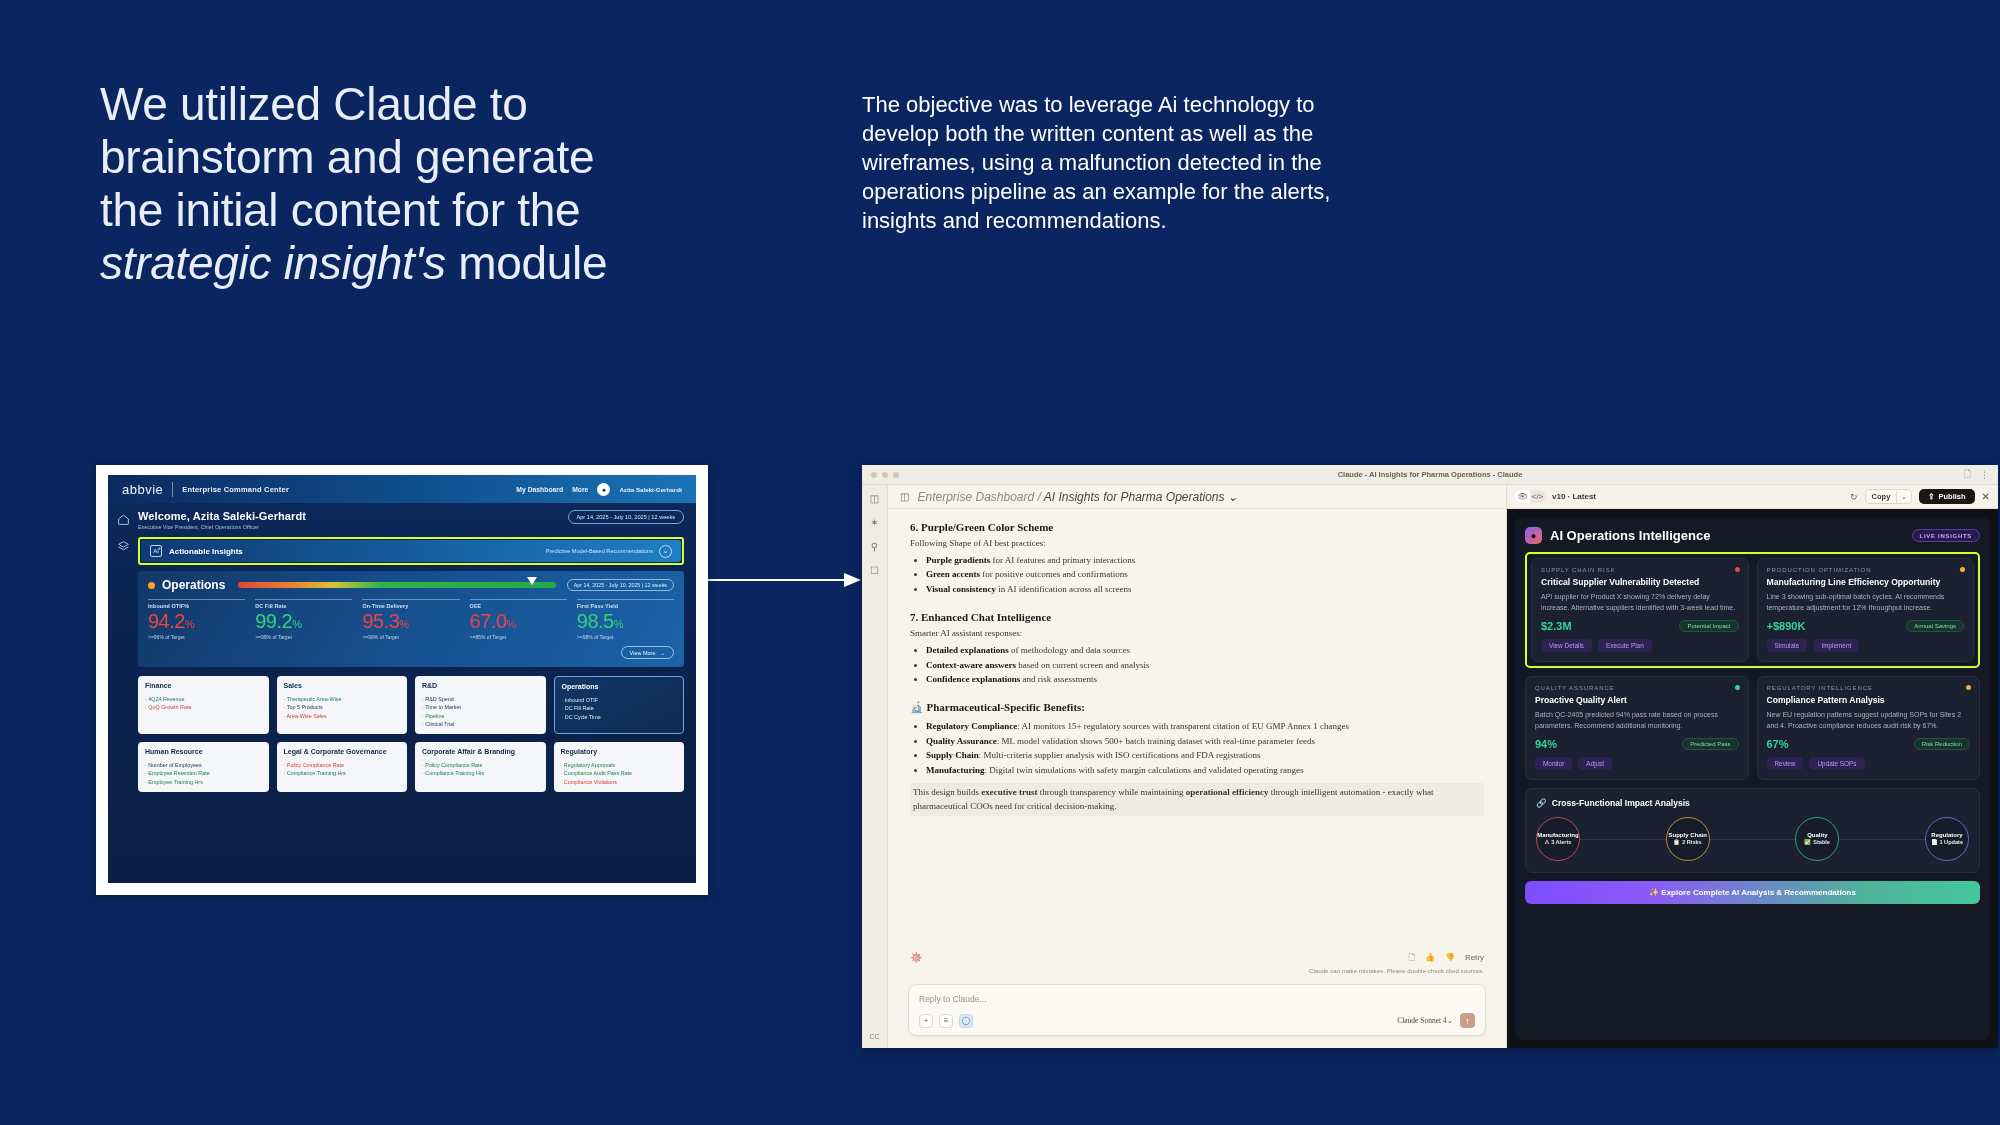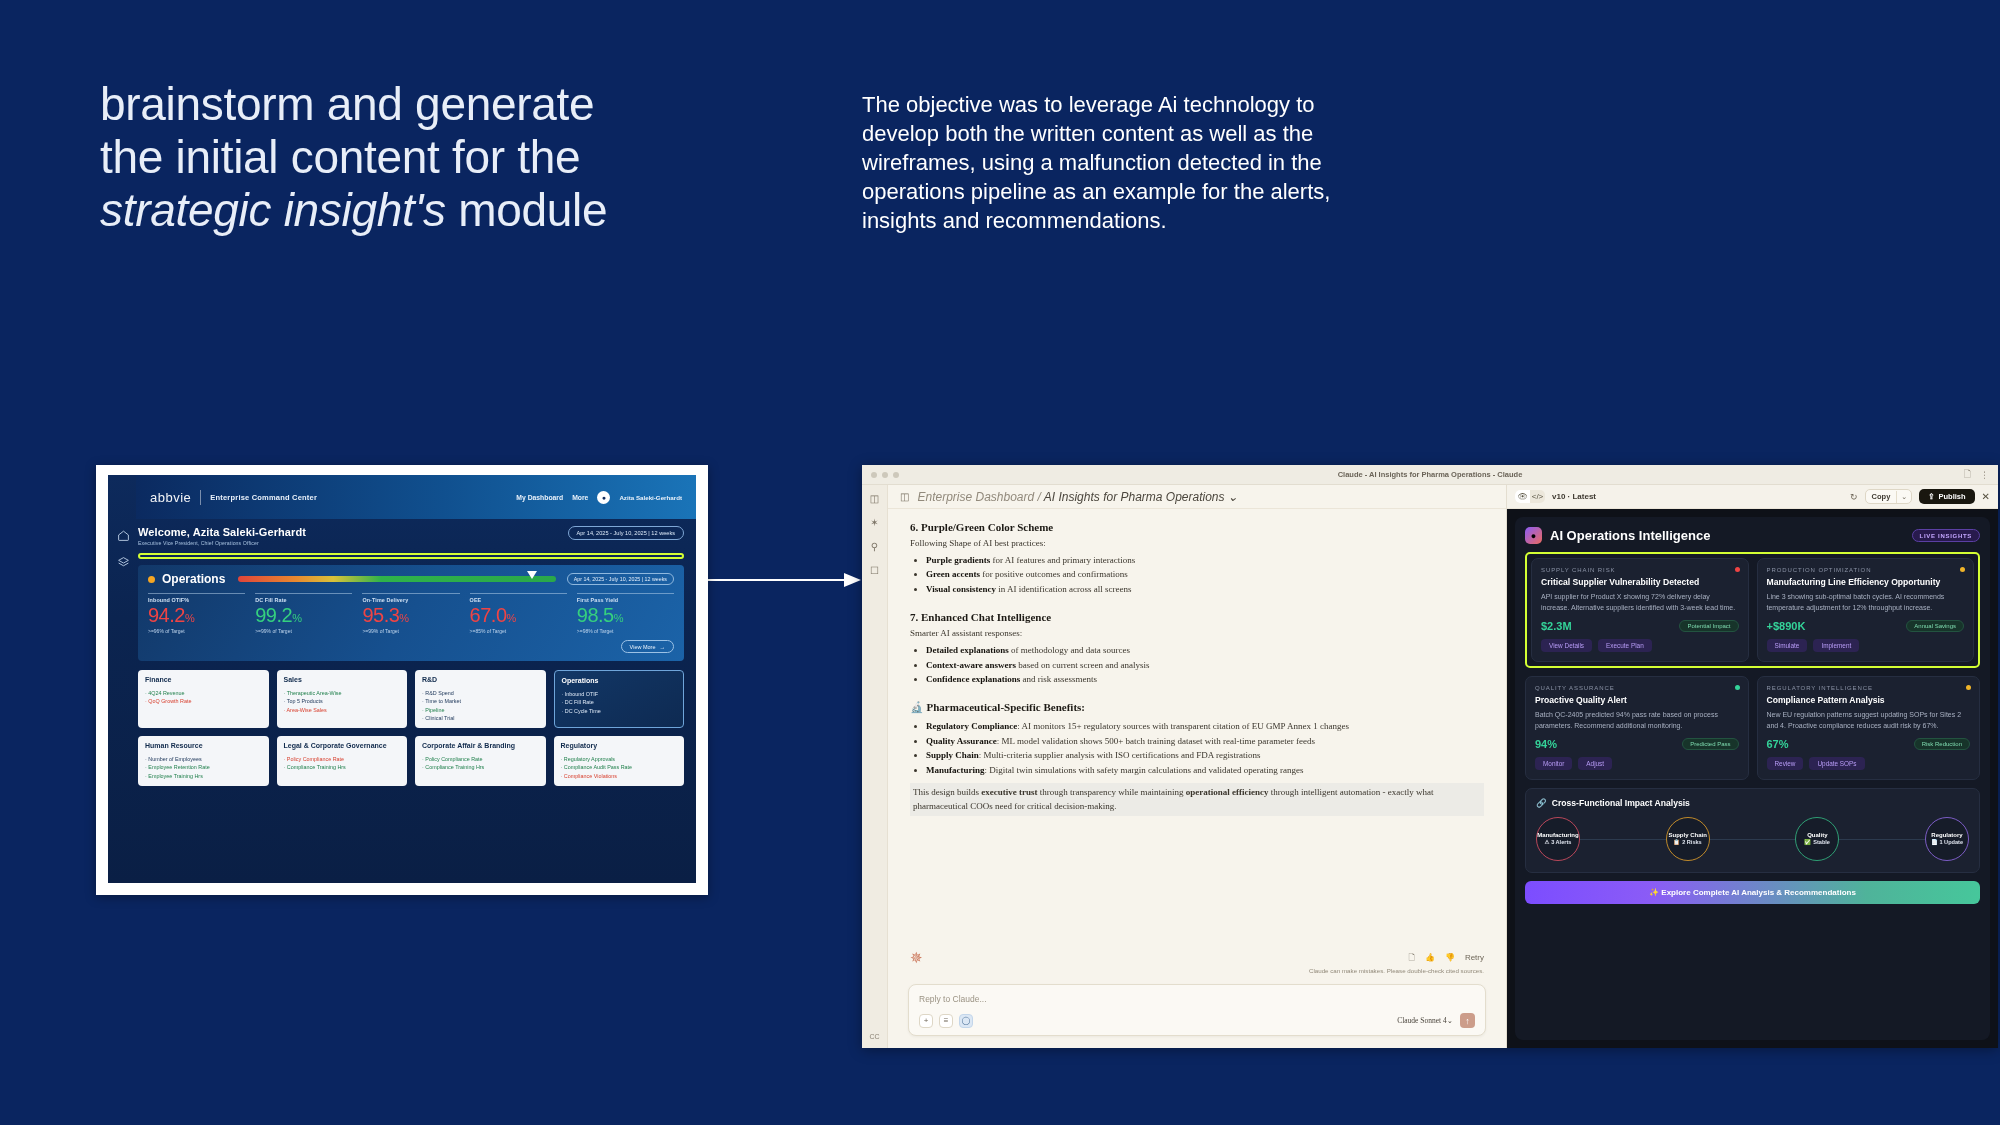--- a/index.html
+++ b/index.html
@@ -39,23 +39,22 @@
     position: absolute; left: 96px; top: 465px; width: 612px; height: 430px;
     background: #ffffff; padding: 10px 12px 12px 12px;
     box-shadow: 0 2px 10px rgba(0,0,0,.35);
   }
   .dash {
     width: 100%; height: 100%;
     background: linear-gradient(180deg,#0d2a5c 0%, #0b2450 35%, #0a1f45 100%);
     position: relative; overflow: hidden;
   }
   .dash-topbar {
-    height: 44px; display: flex; align-items: center; padding: 0 14px;
+    height: 28px; display: flex; align-items: center; padding: 0 14px;
     background: linear-gradient(90deg,#0b2a60 0%, #10508f 55%, #1a74b8 100%);
-    margin-left: 28px;
   }
   .abbvie-logo {
     color:#ffffff; font-size: 13px; letter-spacing: .5px; font-weight:400; opacity:.95;
   }
   .topbar-div { width:1px; height:15px; background:rgba(255,255,255,.45); margin:0 9px; }
   .topbar-title { color:#eaf2fb; font-size:7.5px; font-weight:700; letter-spacing:.2px; }
   .topbar-right { margin-left:auto; display:flex; align-items:center; gap:9px; }
   .tb-link { color:#eaf2fb; font-size:6.8px; font-weight:600; }
   .tb-avatar {
     width:13px; height:13px; border-radius:50%; background:#fff; color:#0d2a5c;
@@ -299,20 +298,21 @@
     border-radius:6px; padding:7px 0; text-align:center; color:#ffffff; font-size:8px; font-weight:700;
     background: linear-gradient(90deg,#7c4dff 0%, #8b5cf6 28%, #4fb39a 75%, #46c79b 100%);
   }
 </style>
 </head>
 <body>
 
 <div class="slide">
 
   <div class="headline">
+    <div>We utilized Claude to</div>
     <div>brainstorm and generate</div>
     <div>the initial content for the</div>
     <div>
       <span class="em">strategic insight's</span><span> module</span>
     </div>
   </div>
 
   <div class="subpara">The objective was to leverage Ai technology to develop both the written content as well as the wireframes, using a malfunction detected in the operations pipeline as an example for the alerts, insights and recommendations.</div>
 
   <div class="arrow">
@@ -350,20 +350,28 @@
           <div class="welcome-row">
             <div>
               <div class="welcome-name">Welcome, Azita Saleki-Gerhardt</div>
               <div class="welcome-role">Executive Vice President, Chief Operations Officer</div>
             </div>
             <div class="date-chip">Apr 14, 2025 - July 10, 2025 | 12 weeks</div>
           </div>
 
           <div class="insights-wrap">
             <div class="insights-hl"></div>
+            <div class="insights-bar">
+              <div class="ai-badge">AI<sup>+</sup></div>
+              <div class="insights-label">Actionable Insights</div>
+              <div class="insights-right">
+                <div class="insights-sub">Predictive Model-Based Recommendations</div>
+                <div class="chev-circle">⌄</div>
+              </div>
+            </div>
           </div>
 
           <div class="ops-panel">
             <div class="ops-head">
               <div class="ops-dot"></div>
               <div class="ops-title">Operations</div>
               <div class="ops-gauge">
                 <div class="gauge-marker"></div>
               </div>
               <div class="ops-date">Apr 14, 2025 - July 10, 2025 | 12 weeks</div>

